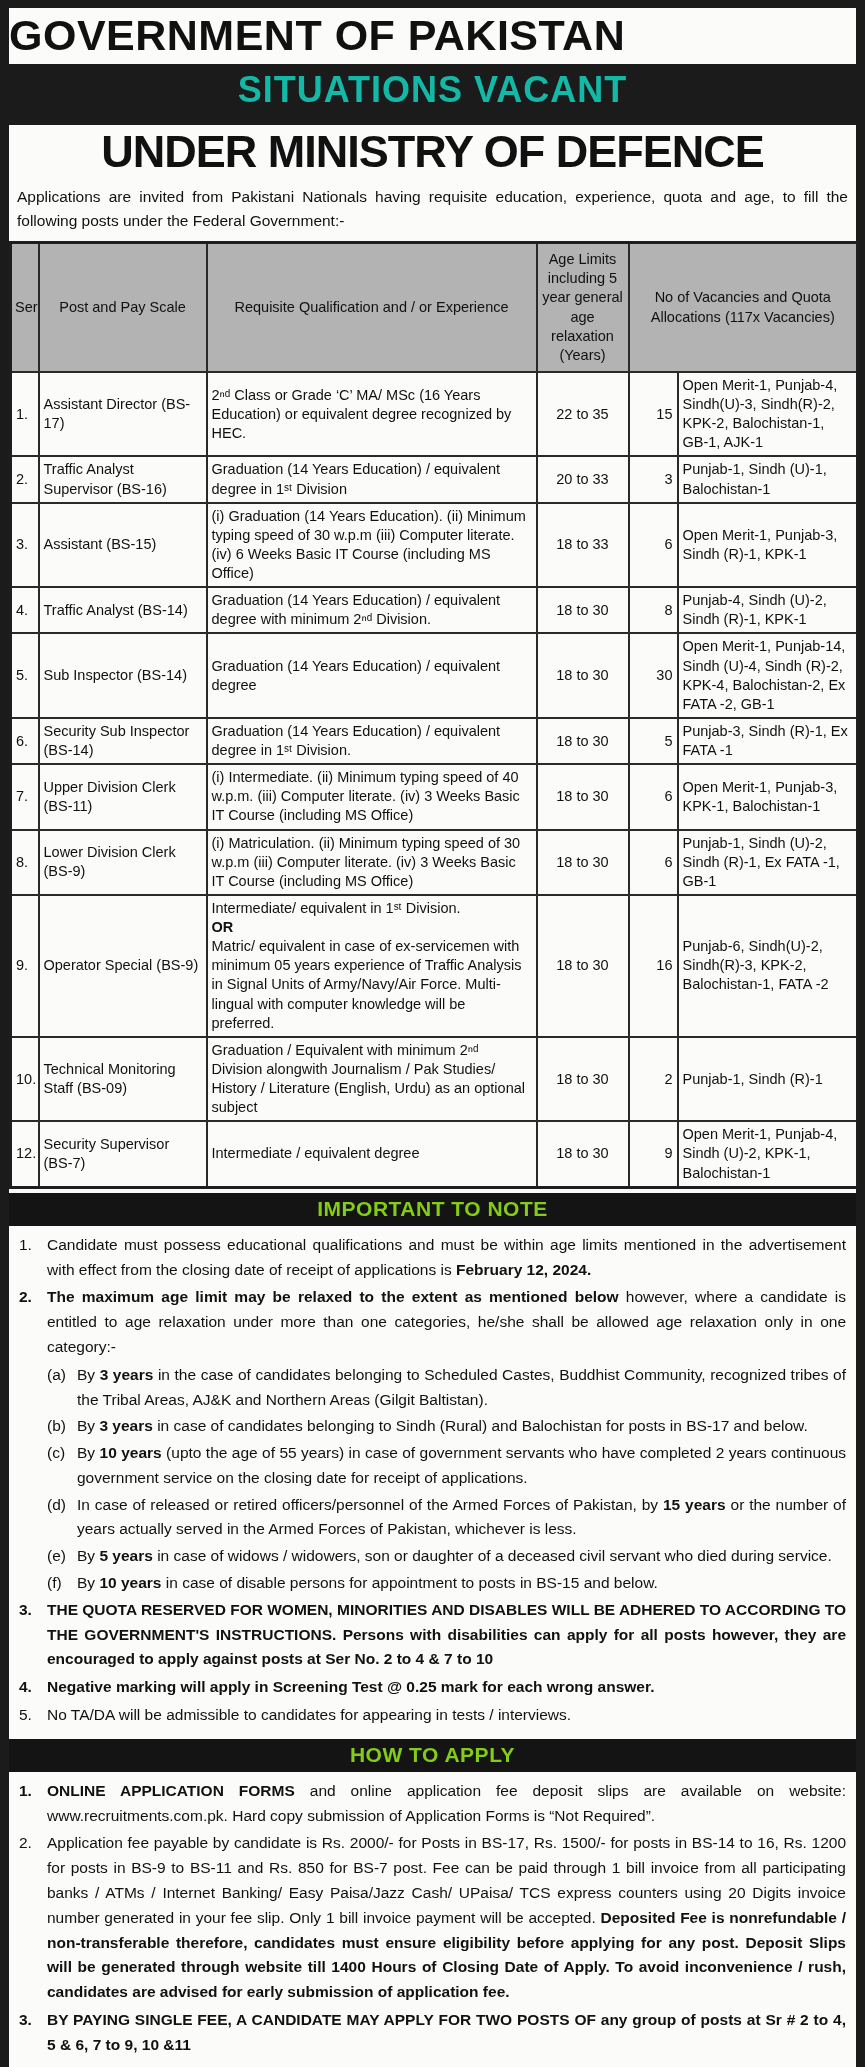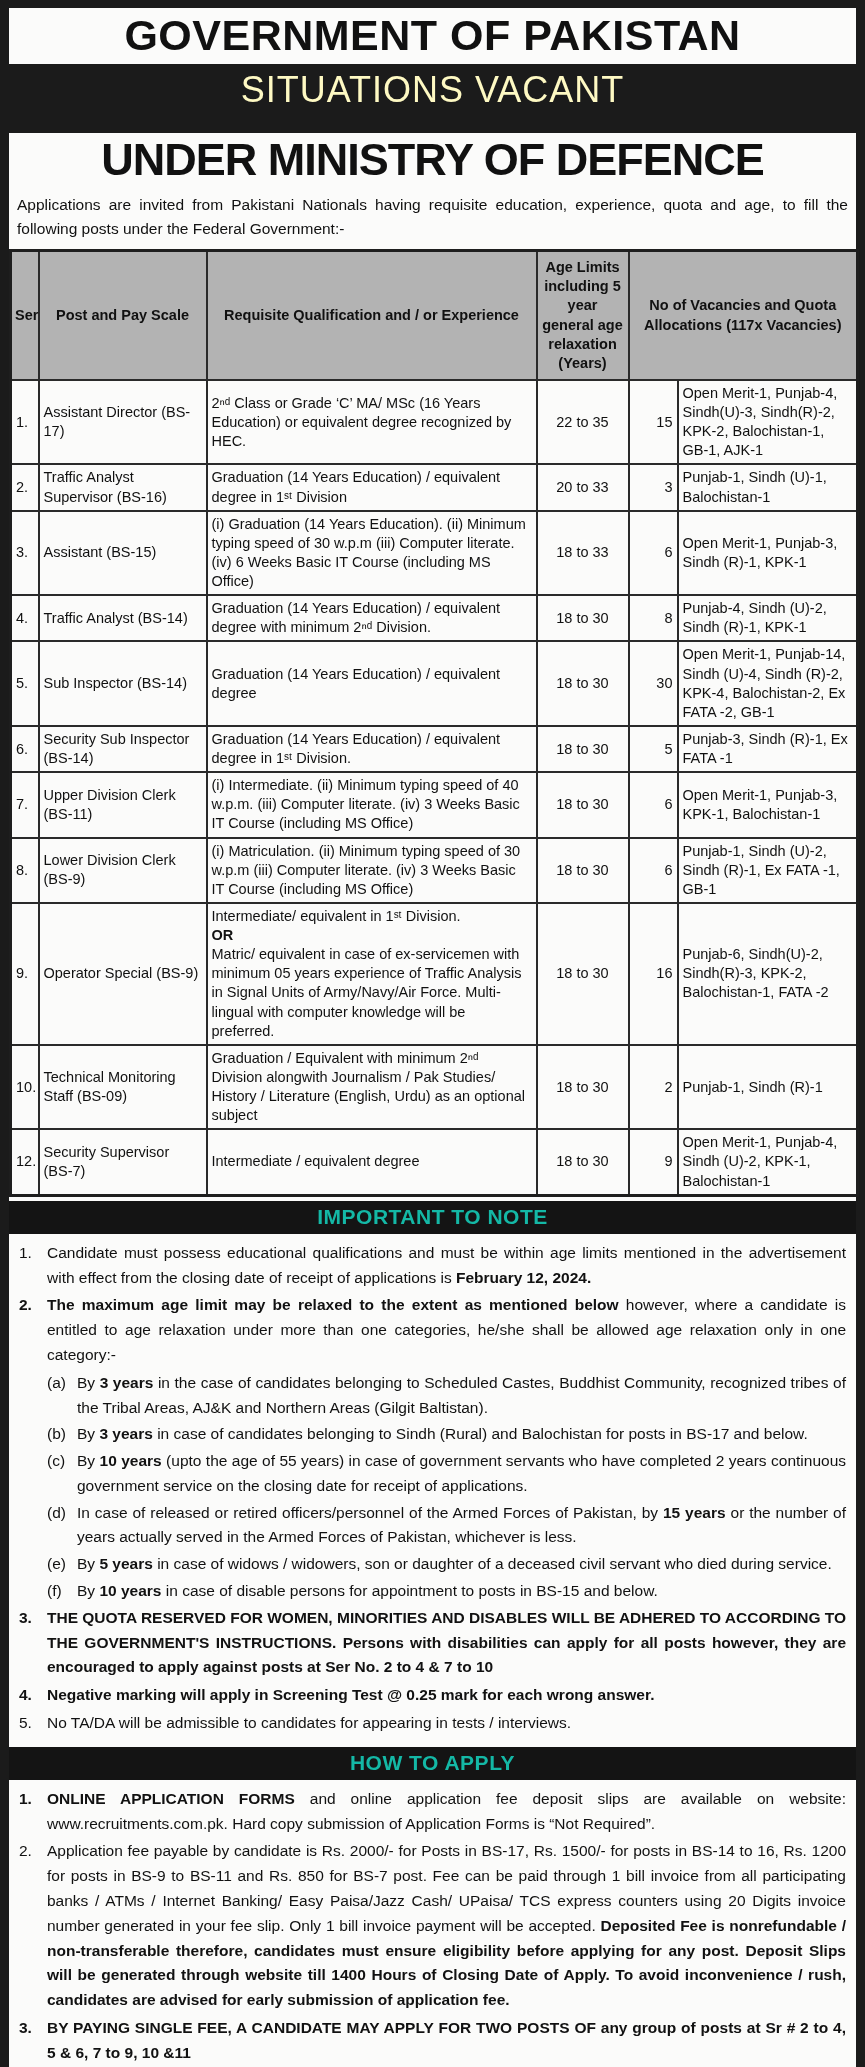--- a/index.html
+++ b/index.html
@@ -9,35 +9,34 @@
   .ad {
     width: 865px;
     margin: 0 auto;
     background: #1b1b1b;
     padding: 8px 9px;
   }
 
   
   .band-white { background: #fbfbfa; }
   .title-main {
-    text-align: center;
     font-weight: bold;
     font-size: 43px;
     letter-spacing: 0.5px;
     padding: 5px 0 6px 0;
     line-height: 1.05;
   }
   .band-black {
     background: #1b1b1b;
-    color: #fef9c3;
+    color: #14b8a6;
     text-align: center;
-    font-weight: normal;
+    font-weight: bold;
     font-size: 36px;
     letter-spacing: 1px;
-    padding: 7px 0 24px 0;
+    padding: 7px 0 16px 0;
     line-height: 1.05;
   }
   .title-ministry {
     text-align: center;
     font-weight: bold;
     font-size: 45px;
     letter-spacing: -1px;
     padding: 3px 0 4px 0;
     line-height: 1.05;
   }
@@ -61,37 +60,37 @@
   }
   table.vacancies th, table.vacancies td {
     border: 2px solid #2a2a2a;
     font-size: 14.5px;
     line-height: 1.32;
     vertical-align: middle;
     padding: 3px 4px;
   }
   table.vacancies thead th {
     background: #b3b3b3;
-    font-weight: bold;
+    font-weight: normal;
     text-align: center;
     padding: 6px 3px;
   }
   td.c-ser   { text-align: left; padding-left: 5px; }
   td.c-post  { text-align: left; }
   td.c-qual  { text-align: left; }
   td.c-age   { text-align: center; white-space: nowrap; }
   td.c-num   { text-align: right; }
   td.c-quota { text-align: left; }
   .qual-or { display: block; font-weight: bold; }
   .qual-line { display: block; }
 
   
   .banner {
     background: #141414;
-    color: #14b8a6;
+    color: #84cc16;
     text-align: center;
     font-weight: bold;
     font-size: 21px;
     padding: 4px 0 5px 0;
     letter-spacing: 0.5px;
   }
 
   
   .note-list { padding: 7px 10px 8px 6px; }
   .note-item { display: flex; align-items: flex-start; margin-bottom: 3px; }

